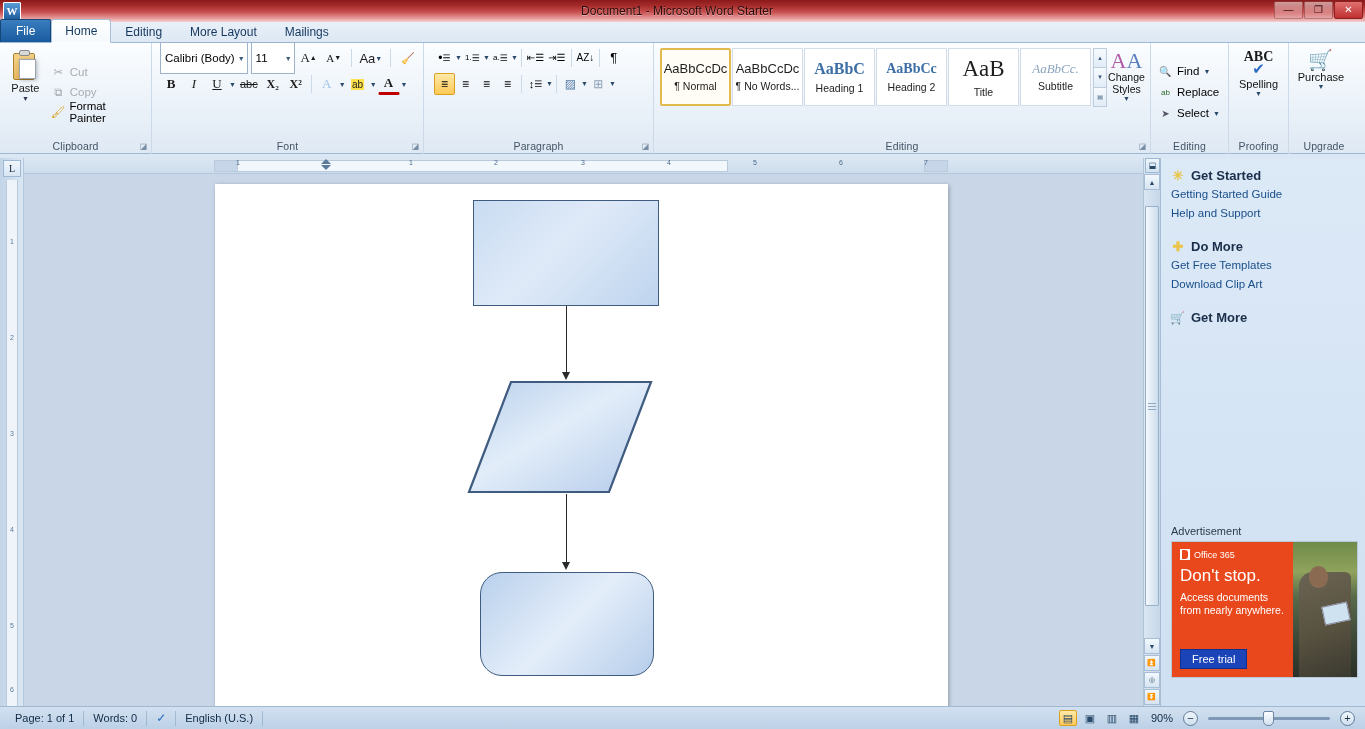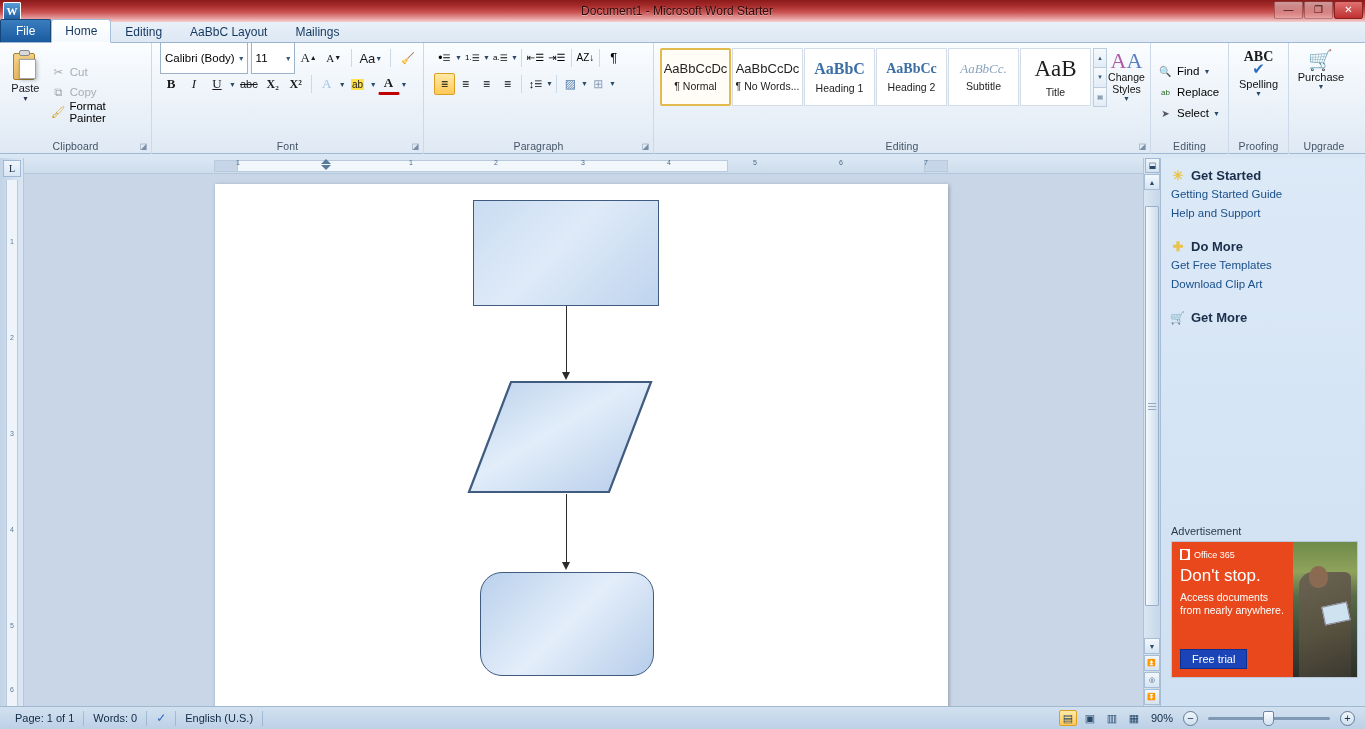--- a/index.html
+++ b/index.html
@@ -383,21 +383,21 @@
     <div class="win-btn">—</div>
     <div class="win-btn">❐</div>
     <div class="win-btn close">✕</div>
   </div>
 </div>
 
 <div class="tabstrip">
   <div class="tab file">File</div>
   <div class="tab active">Home</div>
   <div class="tab">Editing</div>
-  <div class="tab">AaBbC Layout</div>
+  <div class="tab">More Layout</div>
   <div class="tab">Mailings</div>
 </div>
 
 <div class="ribbon">
 
   <div class="rgroup" style="width:152px">
     <div class="rbody">
       <div class="paste-btn">
         <div class="clip-ico">
           <div class="board"></div>
@@ -575,26 +575,26 @@
         </div>
         <div class="stile">
           <span class="prev blue">AaBbC</span>
           <span class="nm">Heading 1</span>
         </div>
         <div class="stile">
           <span class="prev blue" style="font-size:14px">AaBbCc</span>
           <span class="nm">Heading 2</span>
         </div>
         <div class="stile">
+          <span class="prev title">AaB</span>
+          <span class="nm">Title</span>
+        </div>
+        <div class="stile">
           <span class="prev sub">AaBbCc.</span>
           <span class="nm">Subtitle</span>
-        </div>
-        <div class="stile">
-          <span class="prev title">AaB</span>
-          <span class="nm">Title</span>
         </div>
         <div class="sscroll">
           <div>▲</div>
           <div>▼</div>
           <div>▤</div>
         </div>
       </div>
       <div class="chg-styles">
         <div style="font-size:22px;line-height:1;font-family:'Liberation Serif',serif">
           <span style="color:#b05aa8">A</span><span style="color:#5a7fc0">A</span>

